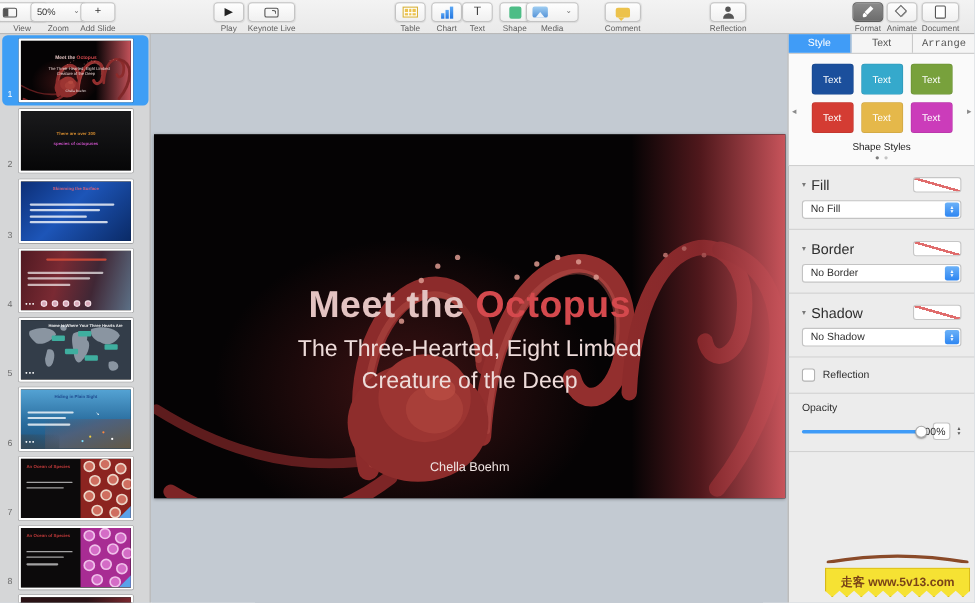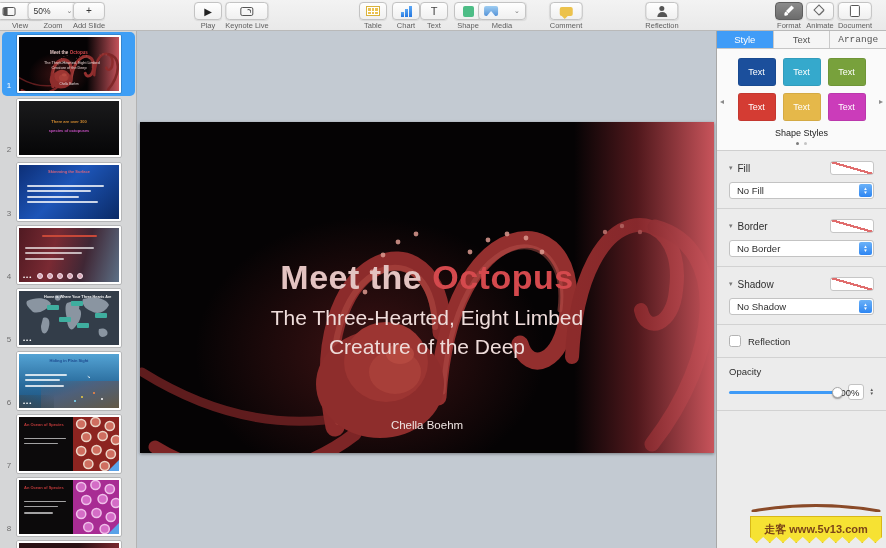--- a/index.html
+++ b/index.html
@@ -96,21 +96,21 @@
   .swatch { height:28px; border-radius:3px; display:flex; align-items:center; justify-content:center;
     color:#fff; font-size:9px; box-shadow:inset 0 0 0 0.5px rgba(0,0,0,.15); }
   .pg-arrow { position:absolute; top:48px; font-size:8px; color:#8a8a8a; }
   .shape-styles-label { text-align:center; font-size:9px; color:#222; margin-top:7px; }
   .pg-dots { display:flex; justify-content:center; gap:5px; margin-top:4px; }
   .pg-dots i { width:3px; height:3px; border-radius:50%; background:#c4c4c4; }
   .pg-dots i.on { background:#7c7c7c; }
   .sect { padding:0 12px; }
   .sect-head { display:flex; align-items:center; height:22px; margin-top:6px; }
   .disc { font-size:7px; color:#777; margin-right:5px; }
-  .sect-label { font-size:10px; color:#2e2e2e; flex:1; }
+  .sect-label { font-size:13px; color:#2e2e2e; flex:1; }
   .well { width:44px; height:14px; border:1px solid #c6c6c6; border-radius:3px;
     background:linear-gradient(to top right, transparent 45%, #e06c6c 45%, #e06c6c 55%, transparent 55%), #fff; }
   .popup { position:relative; height:17px; background:#fff; border:1px solid #c3c3c3; border-radius:3px;
     margin:3px 0 9px; display:flex; align-items:center; font-size:9.5px; color:#2e2e2e; padding-left:7px; }
   .pstep { position:absolute; right:1px; top:1px; bottom:1px; width:13px; border-radius:2px;
     background:linear-gradient(#6cb2f8,#2e86f2); display:flex; flex-direction:column; align-items:center;
     justify-content:center; color:#fff; font-size:4.5px; line-height:4px; }
   .divider { height:1px; background:#d2d2d2; }
   .refl-row { display:flex; align-items:center; gap:7px; height:32px; }
   .checkbox { width:12px; height:12px; background:#fff; border:1px solid #b3b3b3; border-radius:2.5px; }

